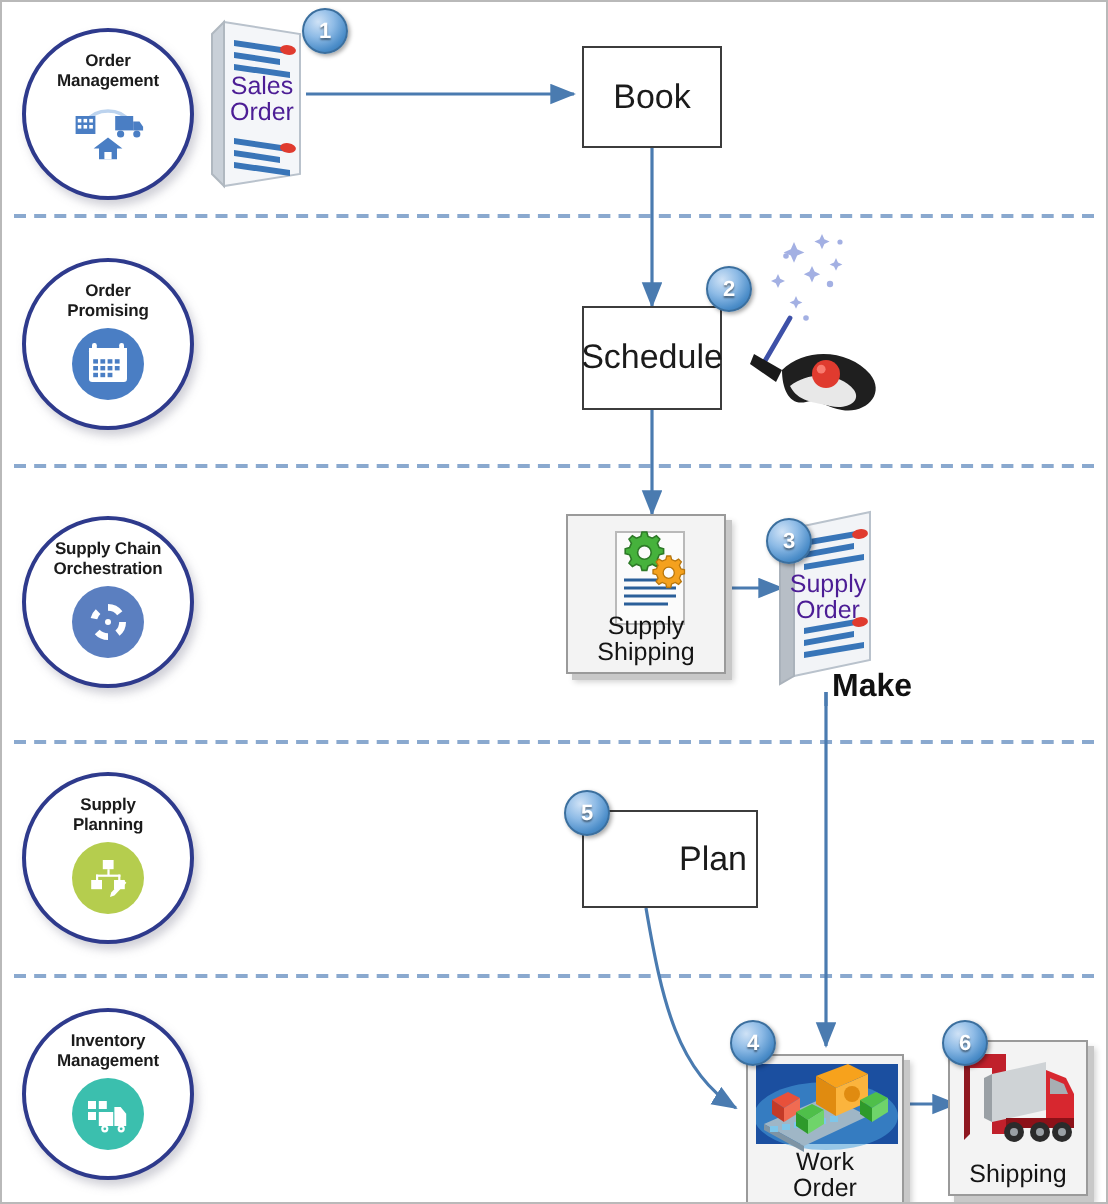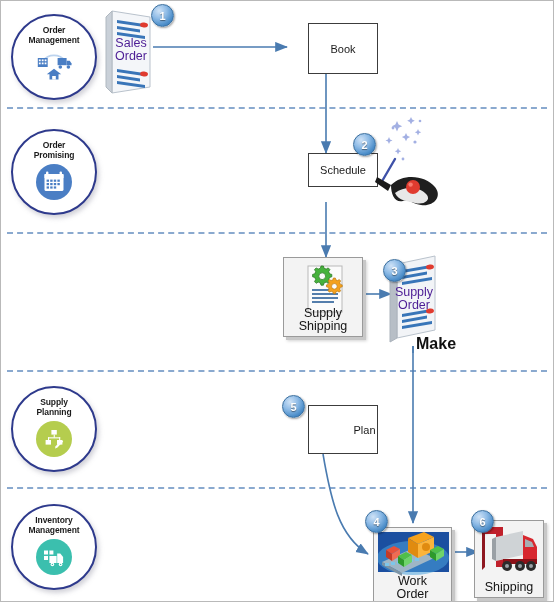--- a/index.html
+++ b/index.html
@@ -45,23 +45,22 @@
     display:flex;align-items:center;justify-content:center;
   }
   .role-icon svg{display:block;}
 
   
   .pbox{
     position:absolute;
     background:#ffffff;
     border:1px solid #3c3c3c;
     display:flex;align-items:center;justify-content:center;
-    font-size:11px;color:#1b1b1b;
+    font-size:17px;color:#1b1b1b;
     box-sizing:border-box;
-    margin-left:17px;
   }
 
   
   .node{position:absolute;}
   .node-caption{
     position:absolute;width:100%;text-align:center;
     font-size:12.5px;color:#4c1d95;line-height:13px;
   }
 
   
@@ -200,21 +199,21 @@
           <rect x="11.8" y="13" width="2.4" height="2.2"></rect>
             <rect x="15.4" y="13" width="2.4" height="2.2"></rect>
           <rect x="4.6" y="16.4" width="2.4" height="2.2"></rect>
             <rect x="8.2" y="16.4" width="2.4" height="2.2"></rect>
           <rect x="11.8" y="16.4" width="2.4" height="2.2"></rect>
         </g>
       </svg>
     </div>
   </div>
 
-  <div class="pbox" style="left:290px;top:152px;width:70px;height:34px;">Schedule</div>
+  <div class="pbox" style="left:290px;top:152px;width:70px;height:52px;">Schedule</div>
   <div class="badge" style="left:352px;top:132px;">2</div>
 
   <div class="node" style="left:372px;top:114px;width:78px;height:98px;">
     <svg width="78" height="98" viewBox="0 0 78 98">
       <g fill="#9aa8e0" opacity=".9">
         <path d="M24 6 l1.6 3.6 3.6 1.6 -3.6 1.6 -1.6 3.6 -1.6 -3.6 -3.6 -1.6 3.6 -1.6z"></path>
         <path d="M38 2 l1.2 2.6 2.6 1.2 -2.6 1.2 -1.2 2.6 -1.2 -2.6 -2.6 -1.2 2.6 -1.2z"></path>
         <path d="M16 22 l1.1 2.4 2.4 1.1 -2.4 1.1 -1.1 2.4 -1.1 -2.4 -2.4 -1.1 2.4 -1.1z"></path>
         <path d="M33 18 l1.3 2.8 2.8 1.3 -2.8 1.3 -1.3 2.8 -1.3 -2.8 -2.8 -1.3 2.8 -1.3z"></path>
         <path d="M45 14 l1 2.2 2.2 1 -2.2 1 -1 2.2 -1 -2.2 -2.2 -1 2.2 -1z"></path>
@@ -226,20 +225,36 @@
       </g>
       <line x1="22" y1="44" x2="8" y2="68" stroke="#3e51a8" stroke-width="2.4" stroke-linecap="round"></line>
       <path d="M4 62 l14 8 -3 6 -13 -9z" fill="#1a1a1a"></path>
       <path d="M18 70 C30 58 52 60 62 72 C70 82 60 92 48 90 C40 89 36 84 30 86 C22 88 18 80 18 70z" fill="#1f1f1f"></path>
       <path d="M22 78 C32 70 48 72 54 80 C58 86 50 90 42 88 C34 86 26 86 22 78z" fill="#e8e8e8"></path>
       <circle cx="40" cy="72" r="7" fill="#e03b2f"></circle>
       <circle cx="37.6" cy="69.6" r="2.2" fill="#ff8c80" opacity=".8"></circle>
     </svg>
   </div>
 
+  <div class="role" style="left:10px;top:257px;">
+    <div class="role-label">
+      <span>Supply Chain</span><br><span>Orchestration</span>
+    </div>
+    <div class="role-icon" style="background:#5b7fc0;">
+      <svg width="24" height="24" viewBox="0 0 24 24">
+        <g fill="#ffffff">
+          <path d="M12 3 a9 9 0 0 1 7.2 3.6 l-2.6 2 A5.8 5.8 0 0 0 12 6.4z"></path>
+          <path d="M21 12 a9 9 0 0 1 -3.2 6.9 l-2.1 -2.6 A5.8 5.8 0 0 0 17.6 12z"></path>
+          <path d="M12 21 a9 9 0 0 1 -6.6 -2.9 l2.4 -2.2 A5.8 5.8 0 0 0 12 17.6z"></path>
+          <path d="M3.3 10 a9 9 0 0 1 2.6 -4.4 l2.3 2.4 A5.8 5.8 0 0 0 6.6 10.6z"></path>
+          <circle cx="12" cy="12" r="1.5"></circle>
+        </g>
+      </svg>
+    </div>
+  </div>
 
   <div class="tile" style="left:282px;top:256px;width:80px;height:80px;">
     <svg class="tile-inner" width="72" height="54" viewBox="0 0 72 54">
       <rect x="20" y="4" width="34" height="46" fill="#fbfbfb" stroke="#b9b9b9"></rect>
       <g stroke="#2a5f99" stroke-width="1.6">
         <line x1="24" y1="28" x2="50" y2="28"></line>
           <line x1="24" y1="32" x2="50" y2="32"></line>
         <line x1="24" y1="36" x2="50" y2="36"></line>
           <line x1="24" y1="40" x2="46" y2="40"></line>
       </g>
@@ -295,21 +310,21 @@
           <rect x="11.7" y="7.6" width="1.1" height="3"></rect>
           <rect x="6" y="10.3" width="12.2" height="1.1"></rect>
           <rect x="6" y="10.3" width="1.1" height="3"></rect>
           <rect x="17.1" y="10.3" width="1.1" height="3"></rect>
         </g>
         <path d="M13 21.5 l2.2-.7 6-6.4 -1.6-1.5 -6 6.4z" fill="#ffffff"></path>
       </svg>
     </div>
   </div>
 
-  <div class="pbox" style="left:290px;top:404px;width:70px;height:49px;padding-left:43px;">Plan</div>
+  <div class="pbox" style="left:290px;top:404px;width:88px;height:49px;padding-left:43px;">Plan</div>
   <div class="badge" style="left:281px;top:394px;">5</div>
 
   <div class="role" style="left:10px;top:503px;align-items:center;">
     <div class="role-label">
       <span>Inventory</span><br><span>Management</span>
     </div>
     <div class="role-icon" style="background:#3bbfae;">
       <svg width="24" height="24" viewBox="0 0 24 24">
         <g fill="#ffffff">
           <rect x="2" y="5.5" width="4" height="4"></rect>

